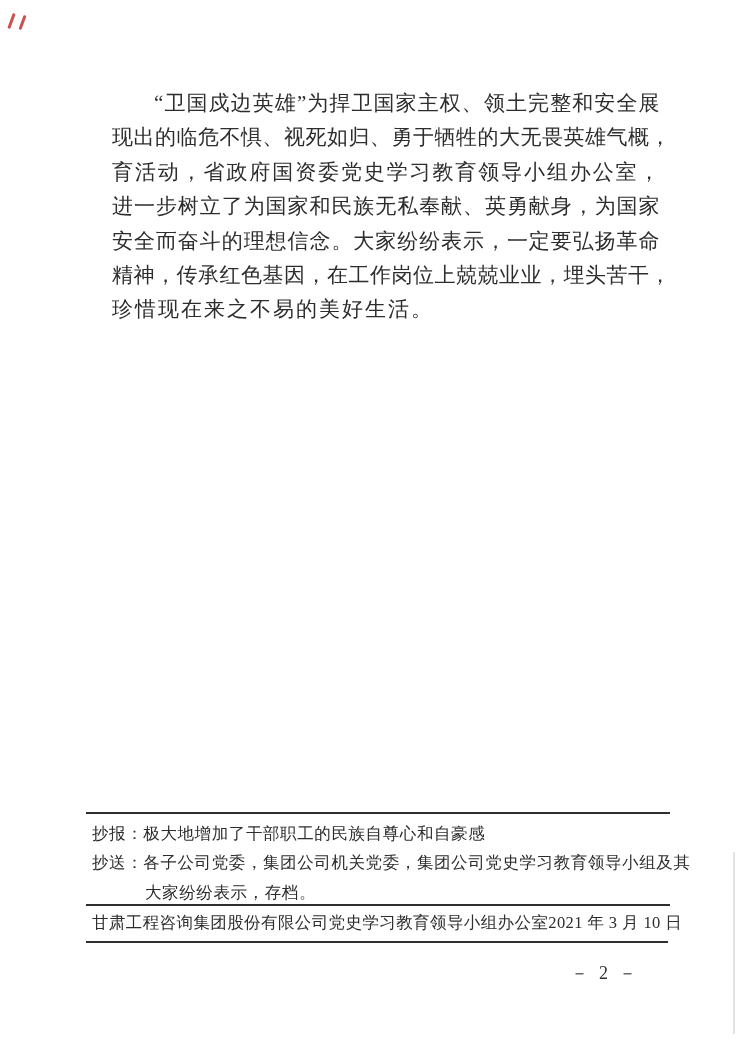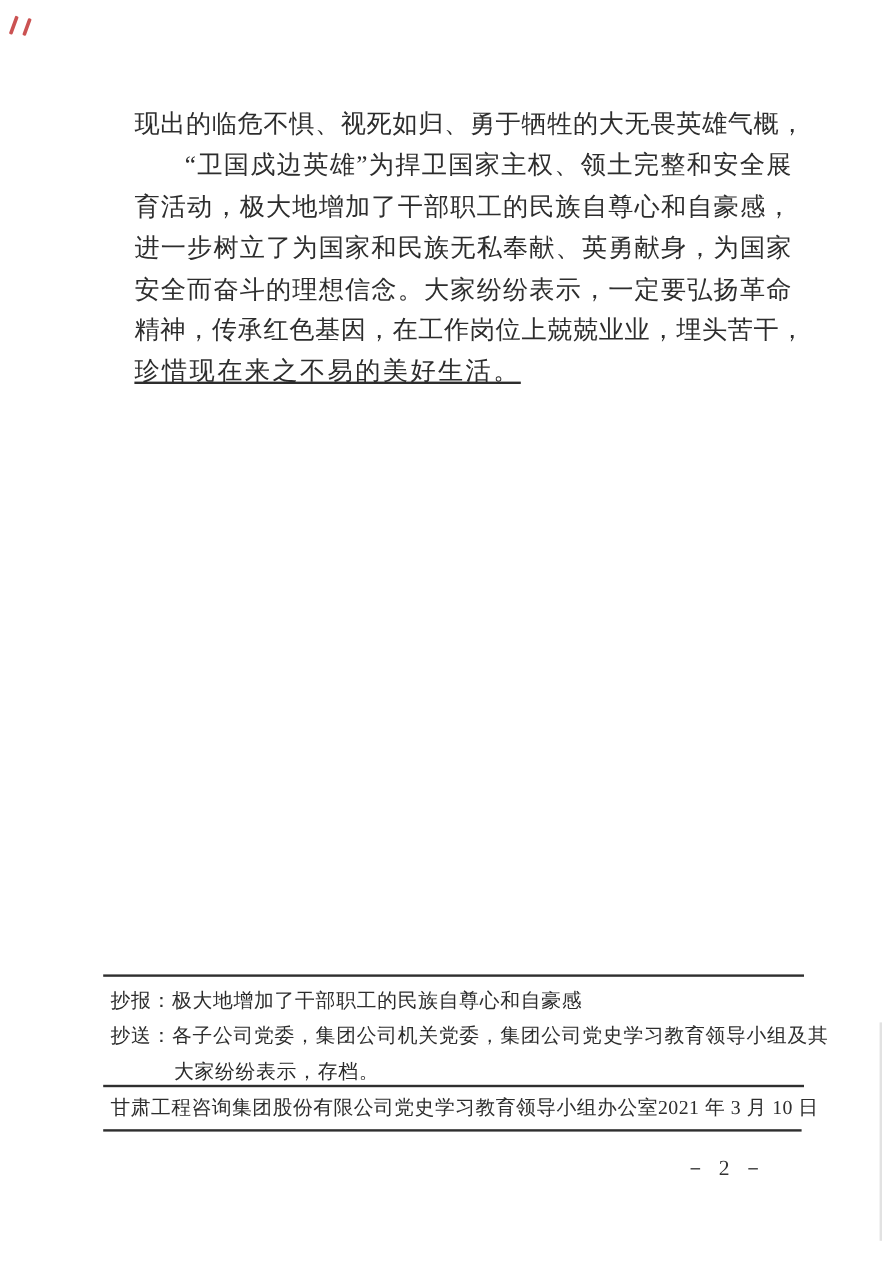--- a/index.html
+++ b/index.html
@@ -27,21 +27,20 @@
     text-align: justify;
     text-align-last: justify;
     white-space: nowrap;
     letter-spacing: 0.5px;
   }
   .body-text .line.indent { padding-left: 42px; }
   .body-text .line.last {
     text-align: right;
     text-align-last: left;
     letter-spacing: 2px;
-    text-decoration: underline;
   }
 
   
   .rule {
     position: absolute;
     left: 86px;
     width: 584px;
     height: 2px;
     background: #2f2f2f;
   }
@@ -115,23 +114,23 @@
 </style>
 </head>
 <body>
 
 <div class="page">
 
   <div class="red-mark m1"></div>
   <div class="red-mark m2"></div>
 
   <div class="body-text">
+    <div class="line indent">“卫国戍边英雄”为捍卫国家主权、领土完整和安全展</div>
     <div class="line">现出的临危不惧、视死如归、勇于牺牲的大无畏英雄气概，</div>
-    <div class="line indent">“卫国戍边英雄”为捍卫国家主权、领土完整和安全展</div>
-    <div class="line">育活动，极大地增加了干部职工的民族自尊心和自豪感，</div>
+    <div class="line">育活动，省政府国资委党史学习教育领导小组办公室，</div>
     <div class="line">进一步树立了为国家和民族无私奉献、英勇献身，为国家</div>
     <div class="line">安全而奋斗的理想信念。大家纷纷表示，一定要弘扬革命</div>
     <div class="line">精神，传承红色基因，在工作岗位上兢兢业业，埋头苦干，</div>
     <div class="line last">珍惜现在来之不易的美好生活。</div>
   </div>
 
   <div class="rule rule-1"></div>
 
   <div class="copy-row copy-report">
     <span>抄报：</span><span>极大地增加了干部职工的民族自尊心和自豪感</span>

